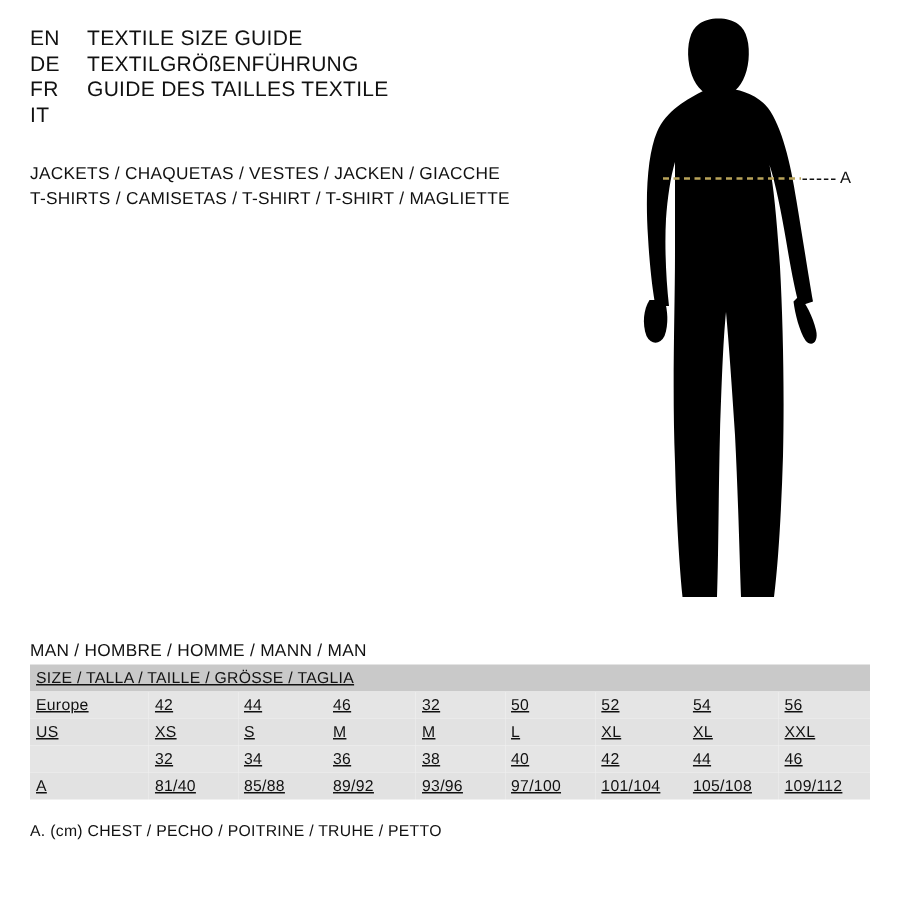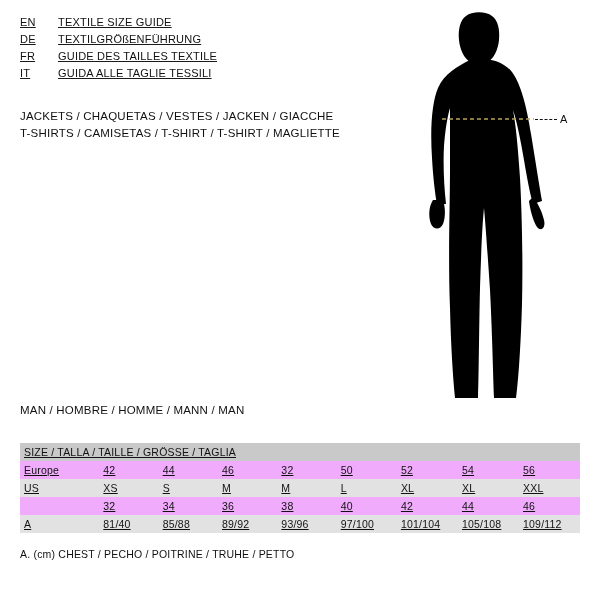--- a/index.html
+++ b/index.html
@@ -24,25 +24,24 @@
 
   
   .lang-block {
     position: absolute;
     left: 20px;
     top: 16px;
     width: 360px;
   }
   .lang-row {
     display: flex;
-    align-items: flex-start;
+    align-items: center;
     height: 17px;
-    font-size: 11px;
-    letter-spacing: 0.2px;
-    text-decoration: underline;
+    font-size: 14px;
+    letter-spacing: 0.2px;
   }
   .lang-code {
     width: 38px;
     flex: 0 0 38px;
     color: #111;
   }
   .lang-text {
     color: #111;
     white-space: nowrap;
   }
@@ -88,21 +87,21 @@
     left: 135px;
     top: 111px;
     width: 22px;
     border-top: 1px dashed #111;
   }
 
   
   .table-title {
     position: absolute;
     left: 20px;
-    top: 404px;
+    top: 428px;
     font-size: 11.5px;
     letter-spacing: 0.2px;
     color: #111;
   }
   table.size-table {
     position: absolute;
     left: 20px;
     top: 443px;
     width: 560px;
     border-collapse: collapse;
@@ -113,21 +112,21 @@
     height: 18px;
     padding: 0 0 0 4px;
     vertical-align: middle;
     letter-spacing: 0.2px;
     text-decoration: underline;
   }
   tr.hdr td {
     background: #c9c9c9;
   }
   tr.light td {
-    background: #f0abfc;
+    background: #e5e5e5;
   }
   tr.shade td {
     background: #e2e2e2;
     margin-top: 44px;
   }
   td.c-label { width: 82px; }
   td.c-v { width: 60px; }
 
   .foot-note {
     position: absolute;
@@ -151,21 +150,20 @@
     <div class="lang-row">
       <span class="lang-code">DE</span>
       <span class="lang-text">TEXTILGRÖßENFÜHRUNG</span>
     </div>
     <div class="lang-row">
       <span class="lang-code">FR</span>
       <span class="lang-text">GUIDE DES TAILLES TEXTILE</span>
     </div>
     <div class="lang-row">
       <span class="lang-code">IT</span>
-      <span class="lang-text">GUIDA ALLE TAGLIE TESSILI</span>
     </div>
   </div>
 
   <div class="cat-block">
     <div class="cat-line">JACKETS / CHAQUETAS / VESTES / JACKEN / GIACCHE</div>
     <div class="cat-line">T-SHIRTS / CAMISETAS / T-SHIRT / T-SHIRT / MAGLIETTE</div>
   </div>
 
   <div class="figure-wrap">
     <svg class="figure-svg" width="200" height="400" viewBox="0 0 200 400">

